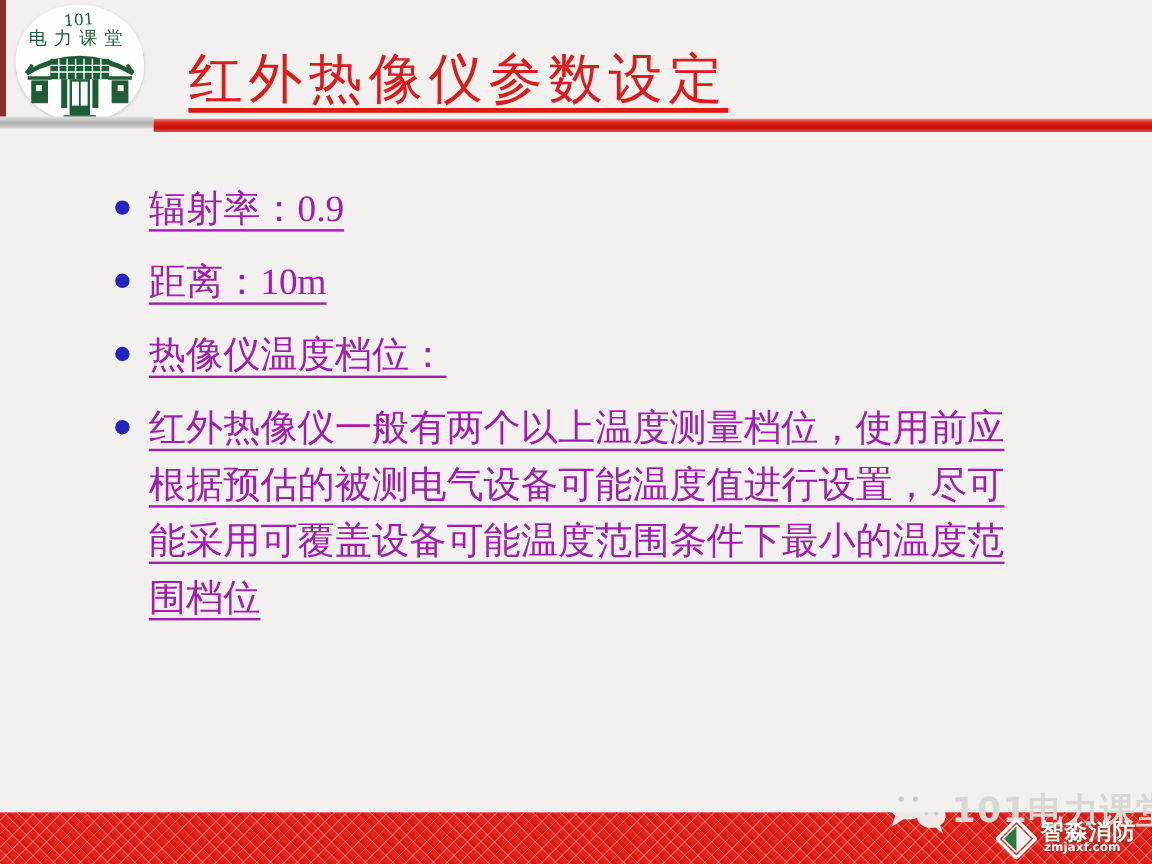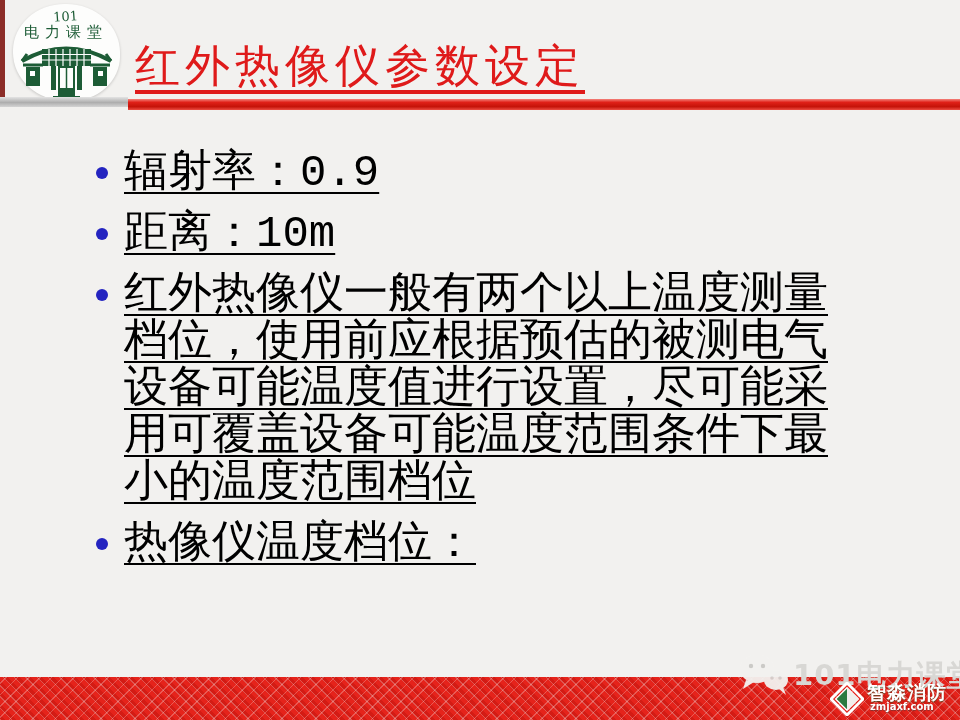--- a/index.html
+++ b/index.html
@@ -10,35 +10,35 @@
   
   .edge-strip{position:absolute;left:0;top:0;width:5px;height:98px;background:#8c2d28;}
 
   
   .logo-badge{position:absolute;left:13px;top:4px;width:107px;height:97px;
               background:#fdfdfc;border-radius:48% 50% 46% 50%;
               box-shadow:0 1px 3px rgba(0,0,0,.18);}
   .logo-badge svg{position:absolute;left:0;top:0;}
 
   
-  .title{position:absolute;left:135px;top:36px;font-size:45px;letter-spacing:5px;
+  .title{position:absolute;left:157px;top:36px;font-size:45px;letter-spacing:5px;
          color:#df1a1a;font-family:"DejaVu Serif",serif;white-space:nowrap;
          text-decoration:underline;text-decoration-thickness:4px;text-underline-offset:9px;}
 
   
   .bar-gray{position:absolute;left:0;top:97px;width:128px;height:10px;
             background:linear-gradient(180deg,#e3e3e3 0%,#aeaeae 55%,#d4d4d4 100%);}
   .bar-red{position:absolute;left:128px;top:99px;width:832px;height:11px;
            background:linear-gradient(180deg,#f4837c 0%,#e02018 30%,#c41309 70%,#ee4d43 100%);}
 
   
   .bullets{position:absolute;left:94px;top:150px;width:760px;list-style:none;margin:0;padding:0;}
   .bullets li{position:relative;padding-left:30px;margin-bottom:14px;
-              font-size:44px;line-height:47px;color:#000000;
-              font-family:Liberation Mono, monospace;}
+              font-size:31px;line-height:47px;color:#a21caf;
+              font-family:Liberation Serif, serif;}
   .bullet-dot{position:absolute;left:2px;top:17px;width:12px;height:12px;border-radius:50%;
               background:#2424c0;}
   .bullet-text{text-decoration:underline;text-decoration-thickness:2px;text-underline-offset:7px;}
 
   
   .footer-bar{position:absolute;left:0;bottom:0;width:960px;height:43px;z-index:1;
       background-color:#e5231b;
       background-image:
         repeating-linear-gradient(45deg, rgba(255,255,255,.25) 0, rgba(255,255,255,.25) 1px, transparent 1px, transparent 8px),
         repeating-linear-gradient(-45deg, rgba(255,255,255,.25) 0, rgba(255,255,255,.25) 1px, transparent 1px, transparent 8px),
@@ -100,25 +100,25 @@
     <li>
       <span class="bullet-dot"></span>
       <span class="bullet-text">辐射率：0.9</span>
     </li>
     <li>
       <span class="bullet-dot"></span>
       <span class="bullet-text">距离：10m</span>
     </li>
     <li>
       <span class="bullet-dot"></span>
-      <span class="bullet-text">红外热像仪一般有两个以上温度测量档位，使用前应根据预估的被测电气设备可能温度值进行设置，尽可能采用可覆盖设备可能温度范围条件下最小的温度范围档位</span>
+      <span class="bullet-text">热像仪温度档位：</span>
     </li>
     <li>
       <span class="bullet-dot"></span>
-      <span class="bullet-text">热像仪温度档位：</span>
+      <span class="bullet-text">红外热像仪一般有两个以上温度测量档位，使用前应根据预估的被测电气设备可能温度值进行设置，尽可能采用可覆盖设备可能温度范围条件下最小的温度范围档位</span>
     </li>
   </ul>
 
   <div class="footer-bar"></div>
 
   <div class="wechat">
     <svg width="52" height="44" viewBox="0 0 52 44">
       <g opacity="0.95">
         <ellipse cx="19" cy="16" rx="17" ry="14" fill="#f3f2f0"></ellipse>
         <polygon points="8,27 5,36 16,29" fill="#f3f2f0"></polygon>

